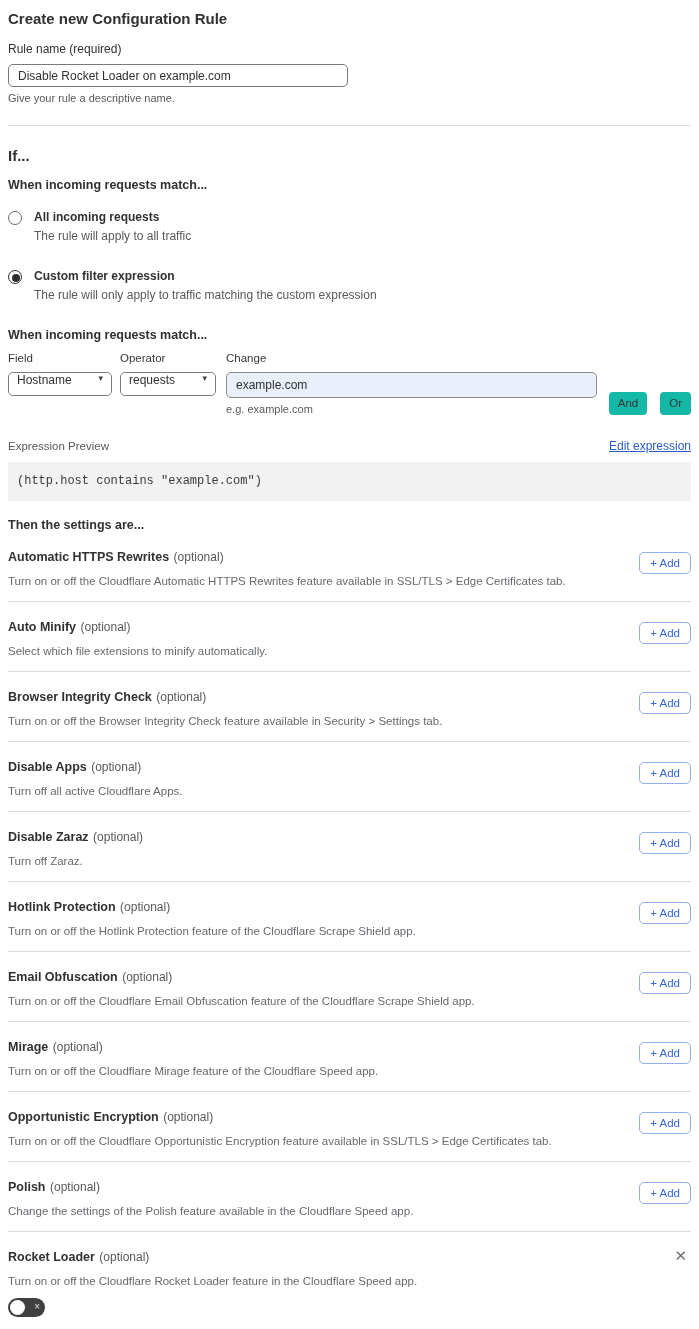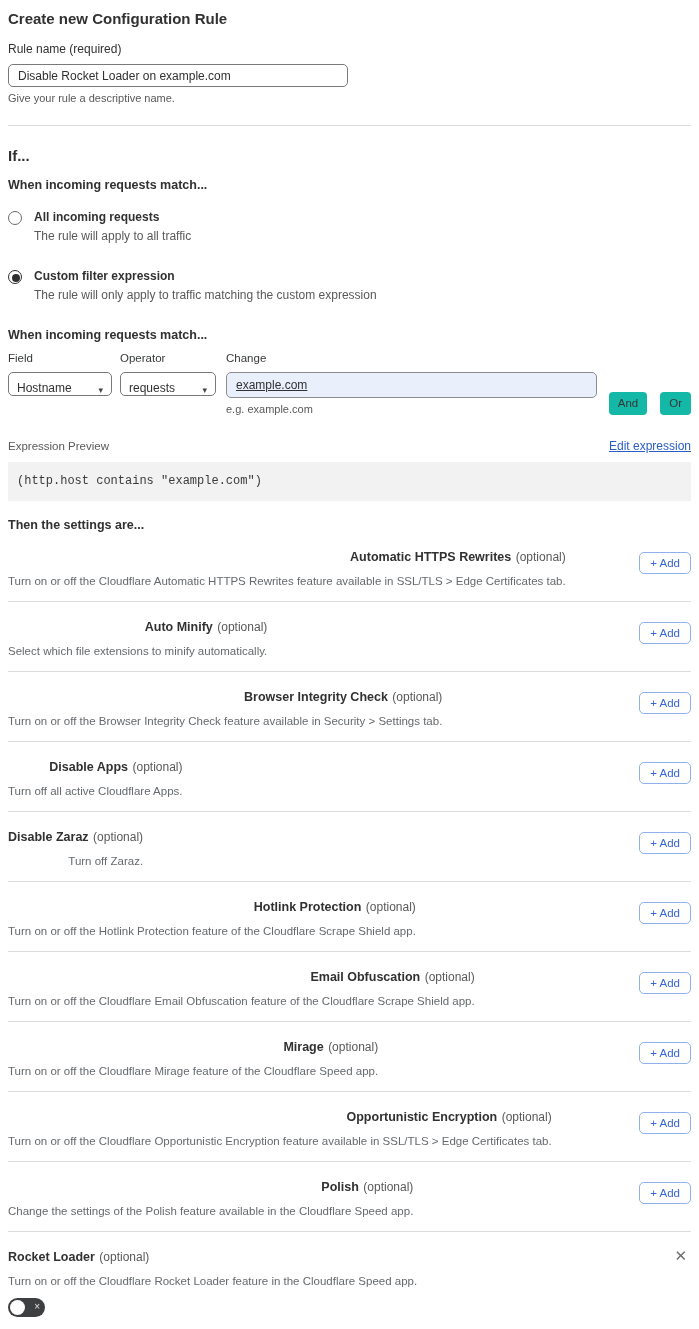--- a/index.html
+++ b/index.html
@@ -51,48 +51,48 @@
   .radio-title{font-size:12px;font-weight:700;}
   .radio-desc{font-size:12px;color:var(--text-gray);margin-top:5px;}
   .builder{margin-top:2px;}
   .builder-grid{display:flex;margin-top:10px;}
   .col-field{width:104px;margin-right:8px;}
   .col-operator{width:96px;margin-right:10px;}
   .col-value{flex:1;margin-right:12px;}
   .col-label{font-size:11.5px;color:#36393a;margin-bottom:8px;}
   .select{
     height:24px;border:1px solid var(--border-gray);border-radius:5px;background:#fff;
-    display:flex;align-items:flex-end;justify-content:space-between;
+    display:flex;align-items:flex-start;justify-content:space-between;
     font-size:12px;padding:0 8px;cursor:pointer;
   }
   .select .chev{font-size:9px;color:#444;margin-left:6px;}
   .value-input{
     width:100%;height:24px;border:1px solid #8c8c8c;border-radius:5px;
     background:var(--value-bg);font-family:"Liberation Sans",sans-serif;
-    font-size:12px;color:var(--text-dark);padding:12px 9px;outline:none;text-decoration:underline;
+    font-size:12px;color:var(--text-dark);padding:12px 9px;outline:none;
   }
   .andor{display:flex;align-items:flex-end;}
   .conj-btns{display:flex;gap:13px;align-items:center;height:24px;}
   .conj-btn{
     height:23px;padding:0 9px;border:none;border-radius:4px;background:#14b8a6;
     font-family:"Liberation Sans",sans-serif;font-size:11.5px;color:#363636;cursor:pointer;
   }
   .preview-row{display:flex;justify-content:space-between;align-items:baseline;margin-top:24px;}
   .preview-label{font-size:11.5px;color:var(--text-gray);}
   .edit-link{font-size:12px;color:var(--link-blue);text-decoration:underline;cursor:pointer;}
   .code-block{
     margin-top:9px;background:var(--code-bg);padding:12px 9px 13px 9px;
     font-family:"Liberation Mono","DejaVu Sans Mono",monospace;
     font-size:12px;color:#3a3a3a;
   }
   .then-heading{font-size:12.5px;font-weight:700;margin-top:17px;}
   .settings-list{margin-top:0;}
   .setting-row{padding:15px 0 14px 0;border-bottom:1px solid var(--divider);
     display:flex;justify-content:space-between;align-items:flex-start;}
-  .setting-info{max-width:600px;text-align:right;}
+  .setting-info{max-width:600px;}
   .setting-title{font-size:12.5px;font-weight:700;display:inline;}
   .setting-optional{font-size:12px;font-weight:400;color:var(--text-gray);}
   .setting-desc{font-size:11.5px;color:var(--text-desc);margin-top:10px;}
   .add-btn{
     flex:none;margin-top:5px;height:22px;padding:0 10px;background:#fff;
     border:1px solid var(--add-border);border-radius:5px;color:var(--add-blue);
     font-family:"Liberation Sans",sans-serif;font-size:11.5px;cursor:pointer;
   }
   .active-setting{padding-top:15px;}
   .active-head{display:flex;justify-content:space-between;align-items:flex-start;}

